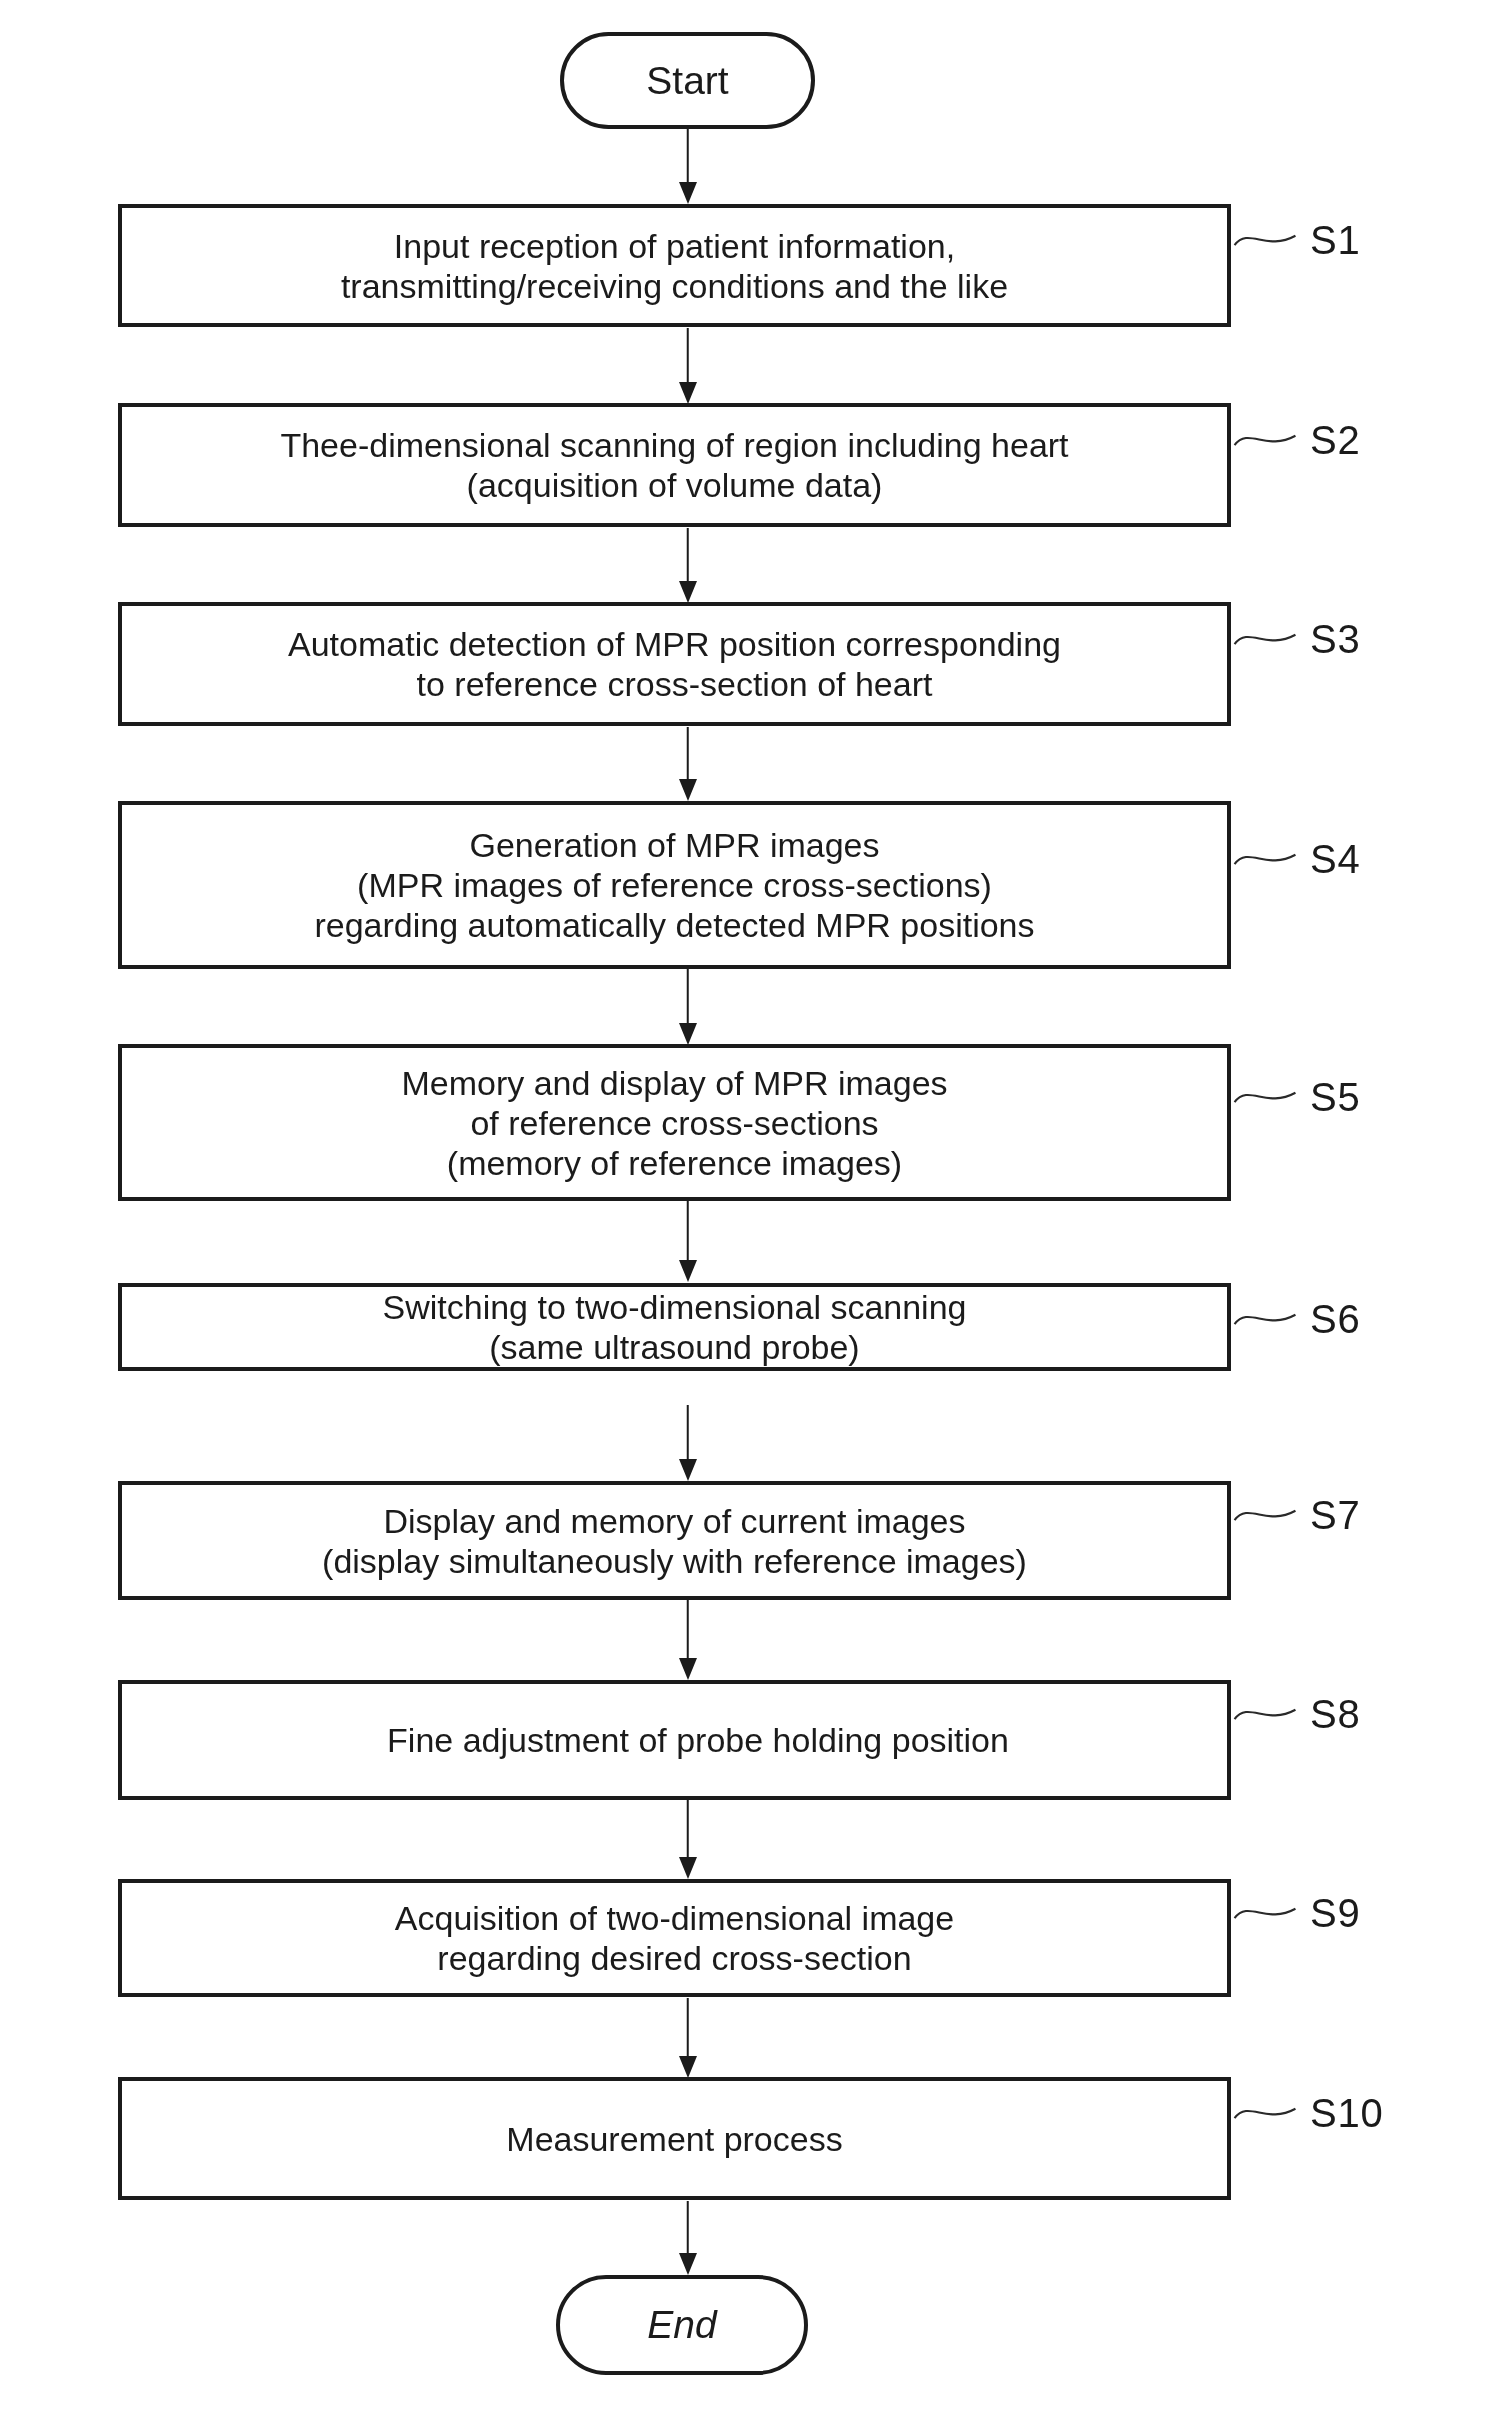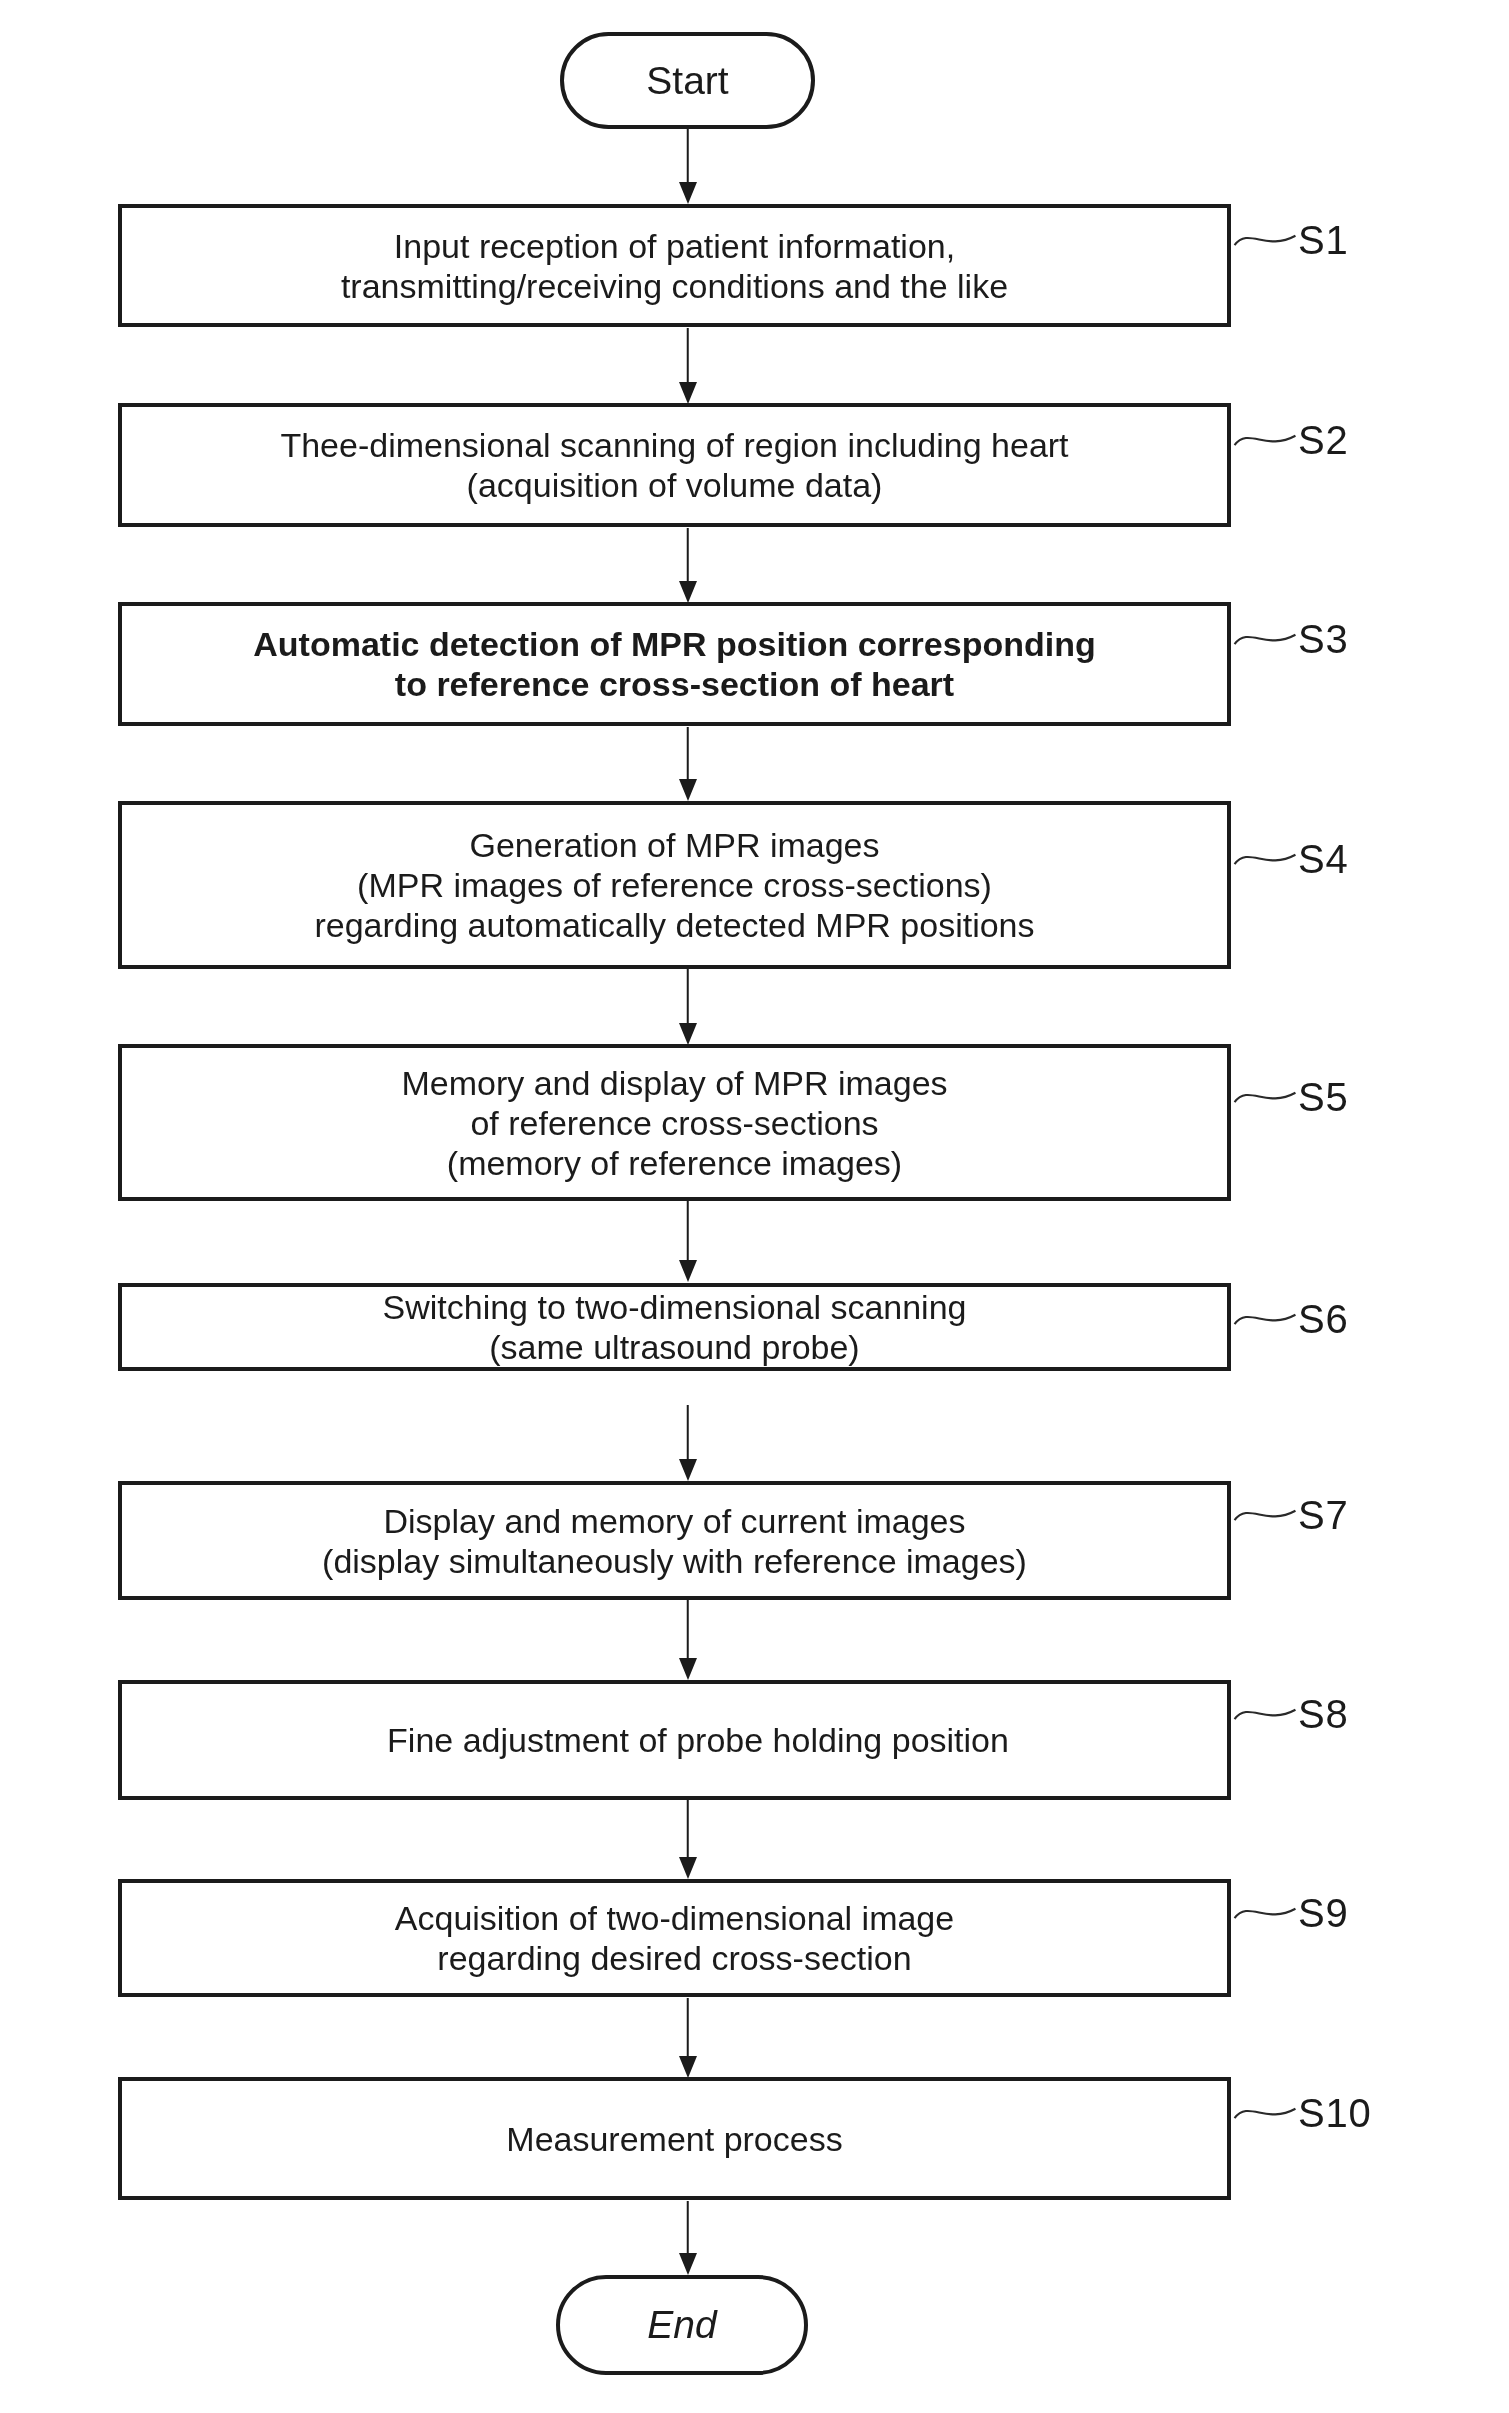--- a/index.html
+++ b/index.html
@@ -39,21 +39,21 @@
     display: flex;
     flex-direction: column;
     align-items: center;
     justify-content: center;
     text-align: center;
     font-size: 34px;
     line-height: 40px;
   }
   .s1  { top: 204px;  height: 123px; }
   .s2  { top: 403px;  height: 124px; }
-  .s3  { top: 602px;  height: 124px; font-weight: bold; }
+  .s3  { top: 602px;  height: 124px; }
   .s4  { top: 801px;  height: 168px; }
   .s5  { top: 1044px; height: 157px; }
   .s6  { top: 1283px; height: 88px; }
   .s7  { top: 1481px; height: 119px; }
   .s8  { top: 1680px; height: 120px; padding-left: 47px; }
   .s9  { top: 1879px; height: 118px; }
   .s10 { top: 2077px; height: 123px; }
 
   
   .arrow { position: absolute; left: 675px; width: 25px; }
@@ -85,21 +85,21 @@
     border-top: 22px solid #1b1b1b;
   }
 
   
   .steplabel {
     position: absolute;
     left: 1232px;
     height: 50px;
     display: flex;
     align-items: center;
-    gap: 0;
+    gap: 12px;
   }
   .steplabel .sid { font-size: 40px; letter-spacing: 0.8px; }
   .tilde { flex: 0 0 auto; }
   .tilde path { stroke: #2a2a2a; stroke-width: 2.5; fill: none; }
   .ls1  { top: 215px; }
   .ls2  { top: 415px; }
   .ls3  { top: 614px; }
   .ls4  { top: 834px; }
   .ls5  { top: 1072px; }
   .ls6  { top: 1294px; }

